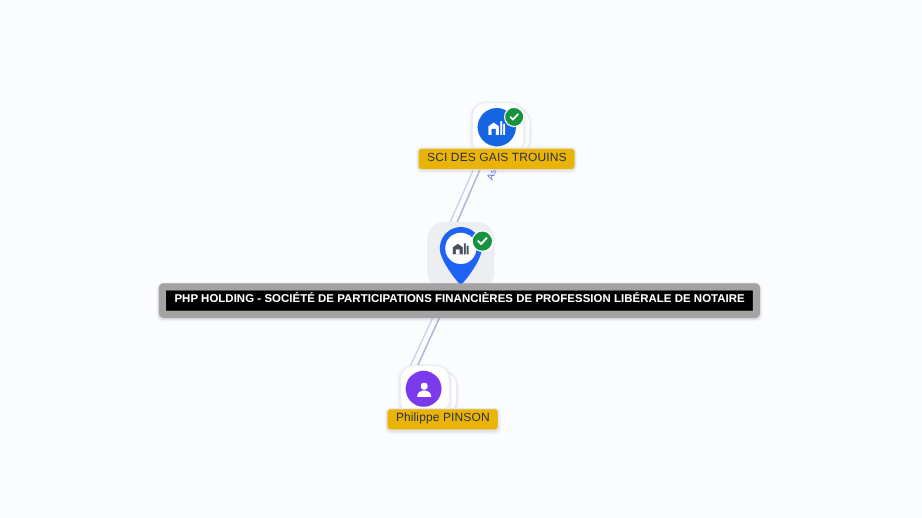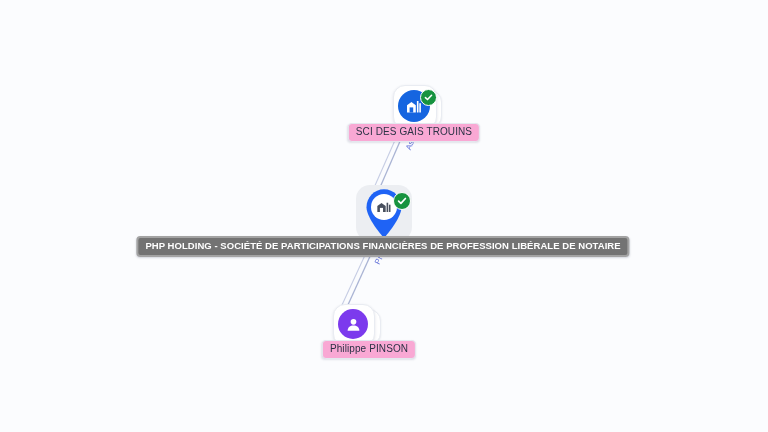--- a/index.html
+++ b/index.html
@@ -150,29 +150,29 @@
     position: absolute;
     transform: translateX(-50%);
     white-space: nowrap;
     padding: 2px 7px 3px 7px;
     border-radius: 4px;
     font-size: 10px;
     line-height: 12px;
     letter-spacing: 0.1px;
   }
   .label-plain {
-    background: #f9a8d4;
+    background: #eab308;
     color: #2b3245;
     border: 1px solid #e4e8ef;
     box-shadow: 0 1px 2px rgba(32,44,72,0.12);
   }
   .label-selected {
-    background: #737373;
+    background: #000000;
     color: #ffffff;
-    border: 2px solid #a3a3a3;
+    border: 6px solid #a3a3a3;
     font-weight: bold;
     font-size: 9.5px;
     letter-spacing: 0.05px;
     box-shadow: 0 1px 2px rgba(32,44,72,0.18);
   }
 
   
   .edge-label {
     position: absolute;
     font-size: 8px;

